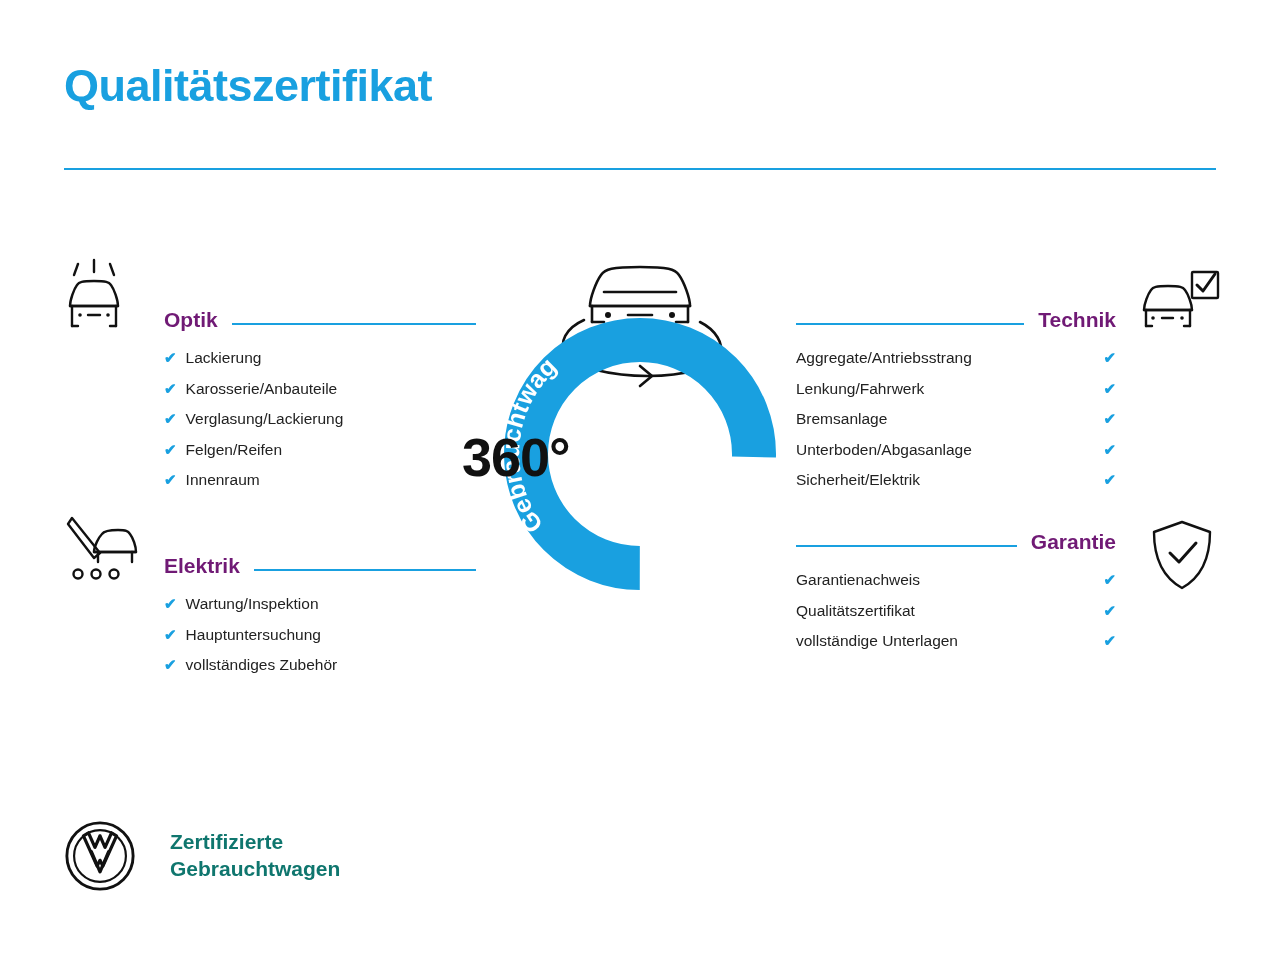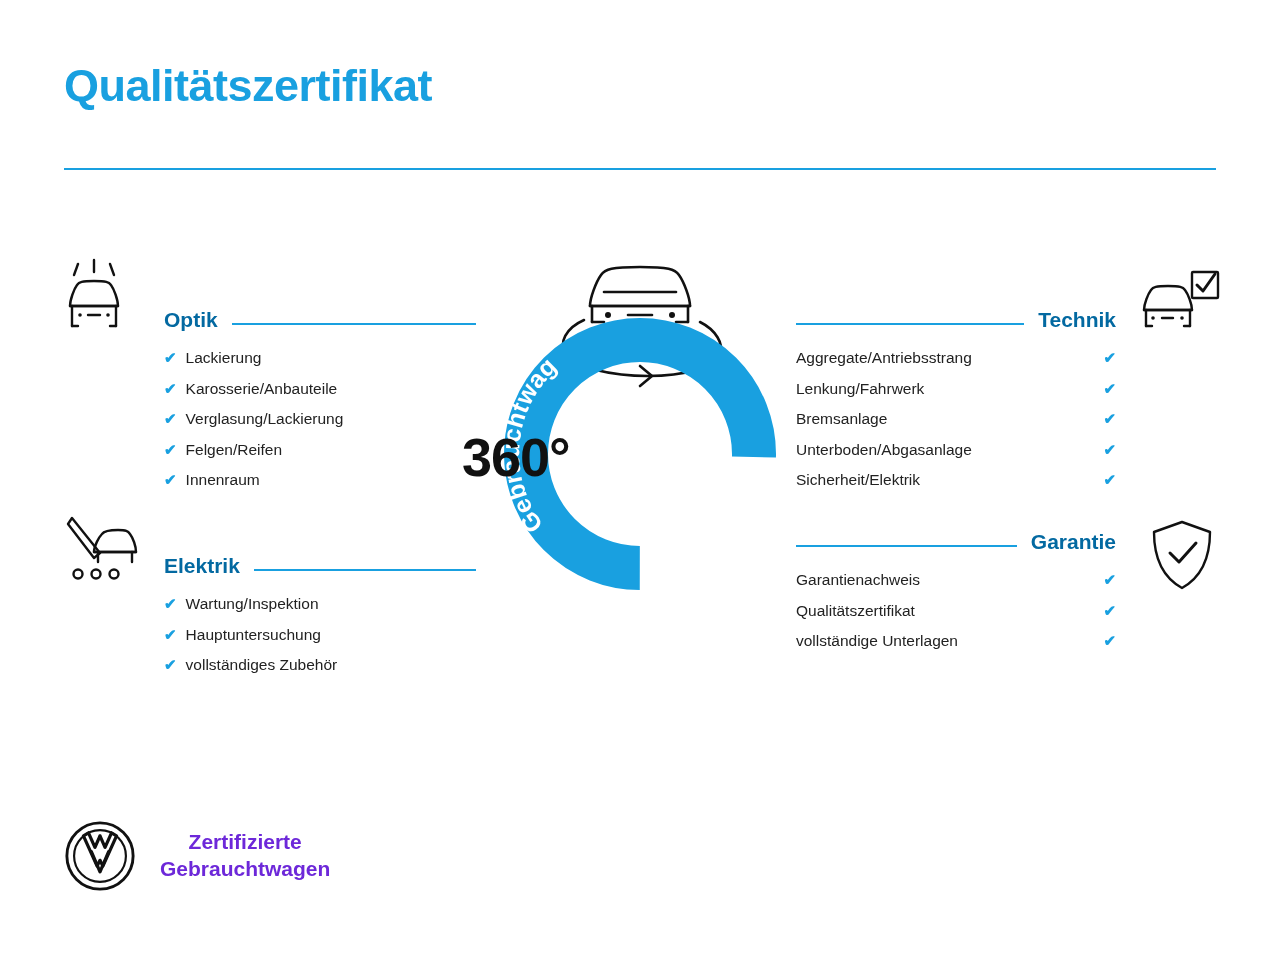--- a/index.html
+++ b/index.html
@@ -47,21 +47,21 @@
     position: absolute;
   }
   .block-head {
     display: flex;
     align-items: flex-end;
     height: 40px;
   }
   .block-title {
     font-size: 21px;
     font-weight: bold;
-    color: #0369a1;
+    color: #701a75;
     white-space: nowrap;
     line-height: 1;
   }
   .head-rule {
     flex: 1;
     height: 2px;
     background: #19a0e0;
     margin-bottom: 5px;
   }
   .block.left .block-title { margin-right: 14px; }
@@ -134,26 +134,25 @@
     top: 820px;
     display: flex;
     align-items: center;
   }
   .vw-logo {
     width: 72px;
     height: 72px;
     flex: none;
   }
   .footer-text {
-    margin-left: 24px;
+    margin-left: 34px;
     font-size: 21px;
     font-weight: bold;
-    color: #6d28d9;
+    color: #0f766e;
     line-height: 1.28;
-    text-align: center;
   }
 </style>
 </head>
 <body>
 
 <div class="page">
 
   <div class="title">Qualitätszertifikat</div>
   <div class="title-rule"></div>
 

